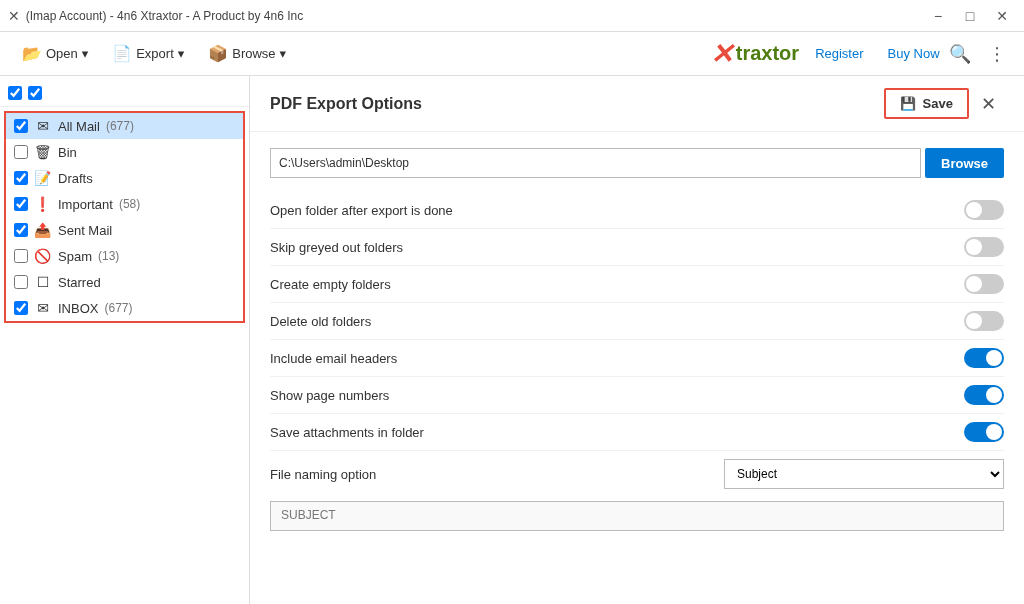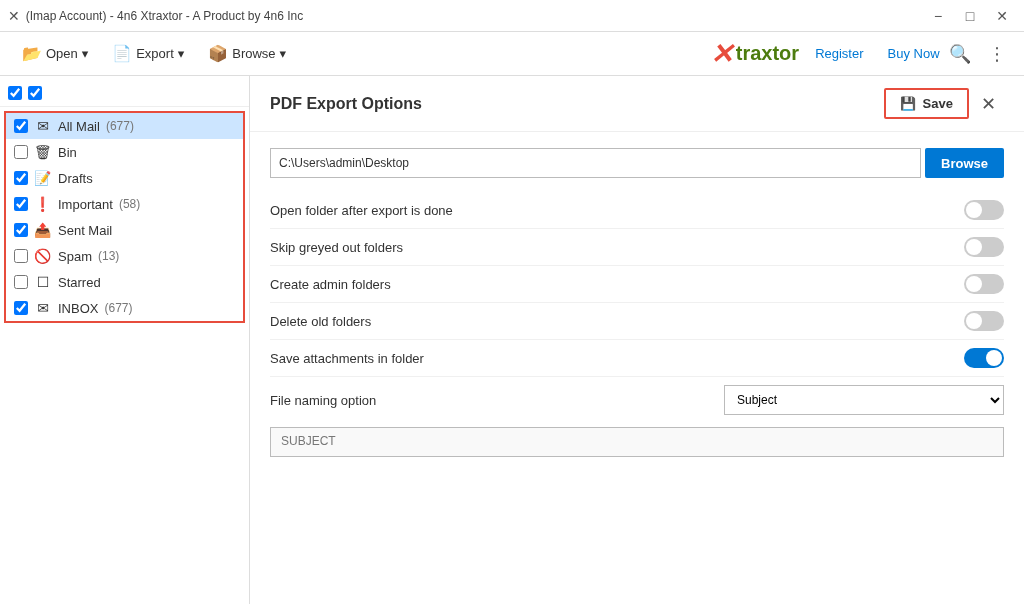--- a/index.html
+++ b/index.html
@@ -259,26 +259,34 @@
       <div id="toggle-rows">
           <div class="toggle-row">
             <span class="toggle-label">Open folder after export is done</span>
             <div class="toggle-switch off"></div>
           </div>
           <div class="toggle-row">
             <span class="toggle-label">Skip greyed out folders</span>
             <div class="toggle-switch off"></div>
           </div>
           <div class="toggle-row">
-            <span class="toggle-label">Create admin folders</span>
+            <span class="toggle-label">Create empty folders</span>
             <div class="toggle-switch off"></div>
           </div>
           <div class="toggle-row">
             <span class="toggle-label">Delete old folders</span>
             <div class="toggle-switch off"></div>
+          </div>
+          <div class="toggle-row">
+            <span class="toggle-label">Include email headers</span>
+            <div class="toggle-switch on"></div>
+          </div>
+          <div class="toggle-row">
+            <span class="toggle-label">Show page numbers</span>
+            <div class="toggle-switch on"></div>
           </div>
           <div class="toggle-row">
             <span class="toggle-label">Save attachments in folder</span>
             <div class="toggle-switch on"></div>
           </div>
         </div>
 
       <div class="select-row">
         <span class="select-label">File naming option</span>
         <select class="select-input" id="file-naming-select"><option value="Subject">Subject</option><option value="Date">Date</option><option value="From">From</option><option value="To">To</option></select>

